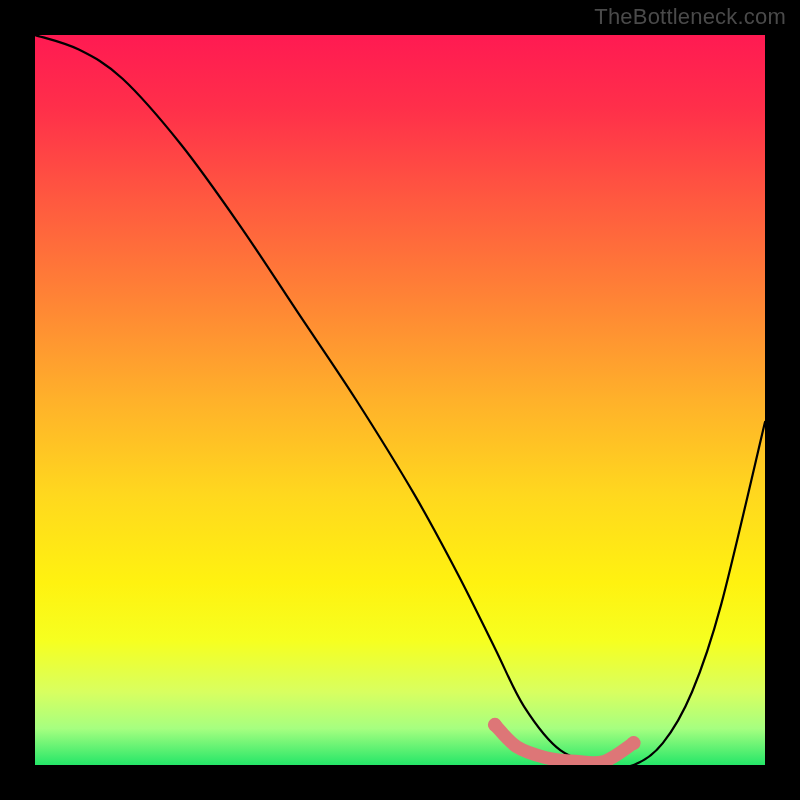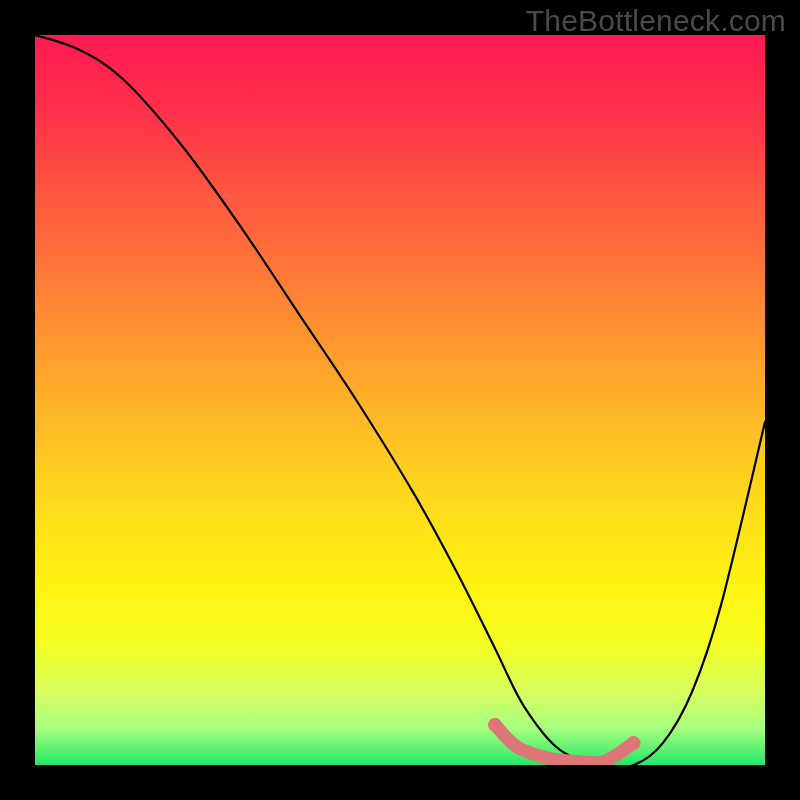--- a/index.html
+++ b/index.html
@@ -15,21 +15,21 @@
     position: relative;
     width: 800px;
     height: 800px;
     background: #000;
   }
   .watermark {
     position: absolute;
     top: 4px;
     right: 14px;
     color: #4a4a4a;
-    font-size: 30px;
+    font-size: 22px;
     font-weight: 500;
     letter-spacing: 0.2px;
     font-family: Arial, sans-serif;
     z-index: 10;
   }
   .plot {
     position: absolute;
     left: 35px;
     top: 35px;
     width: 730px;

